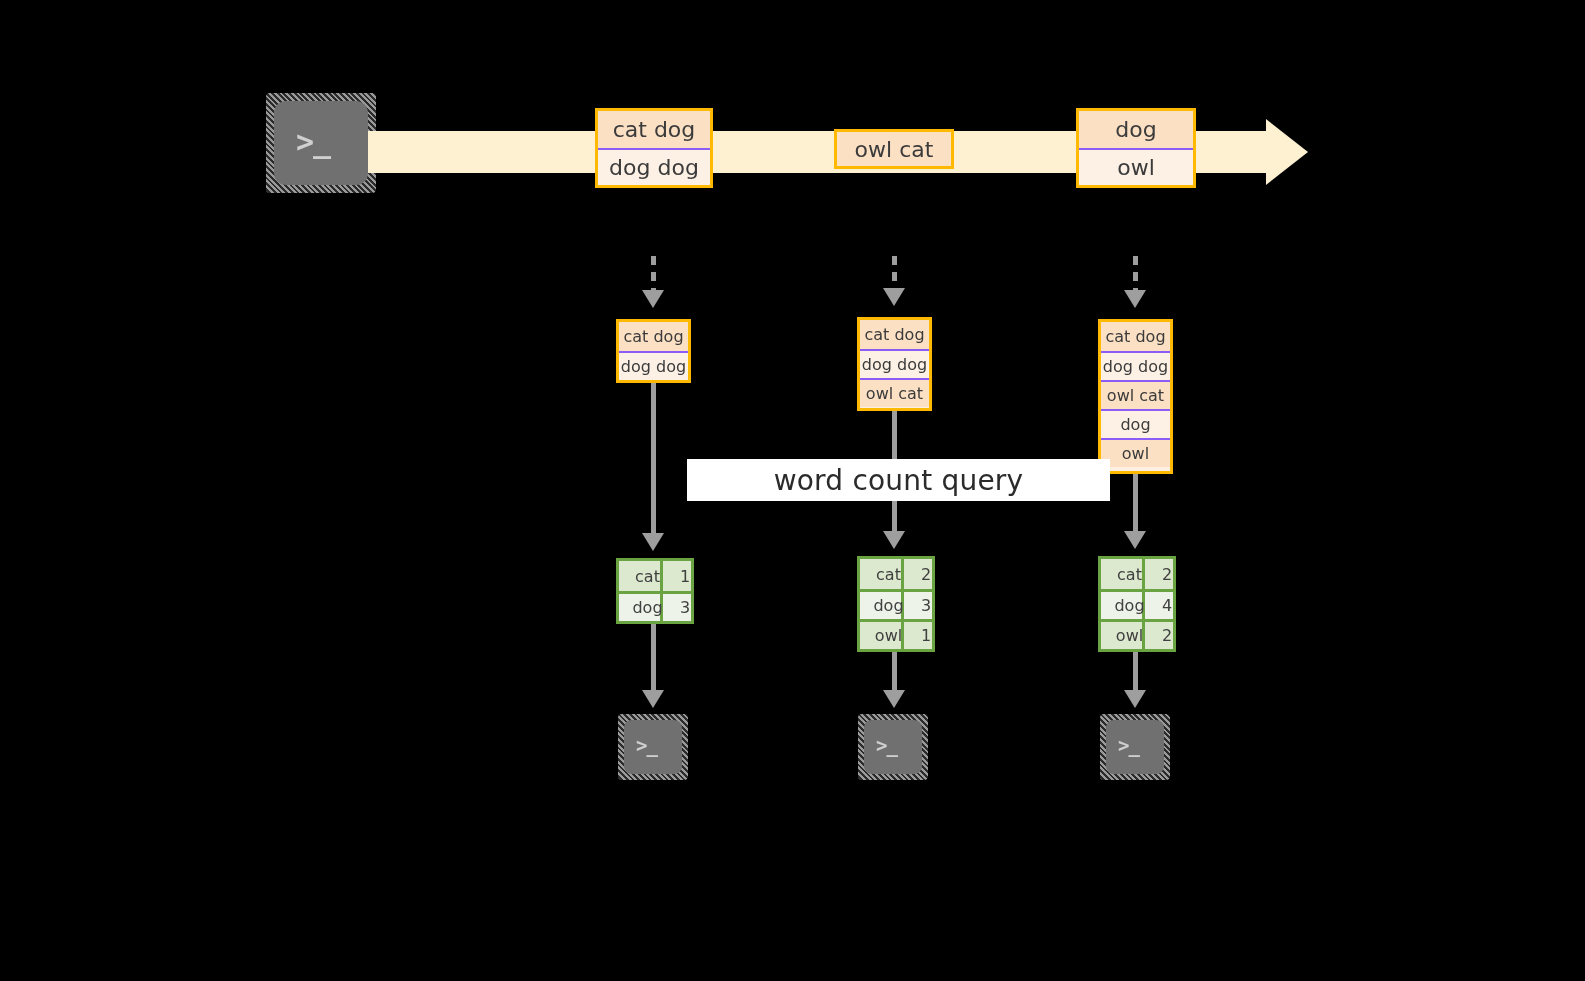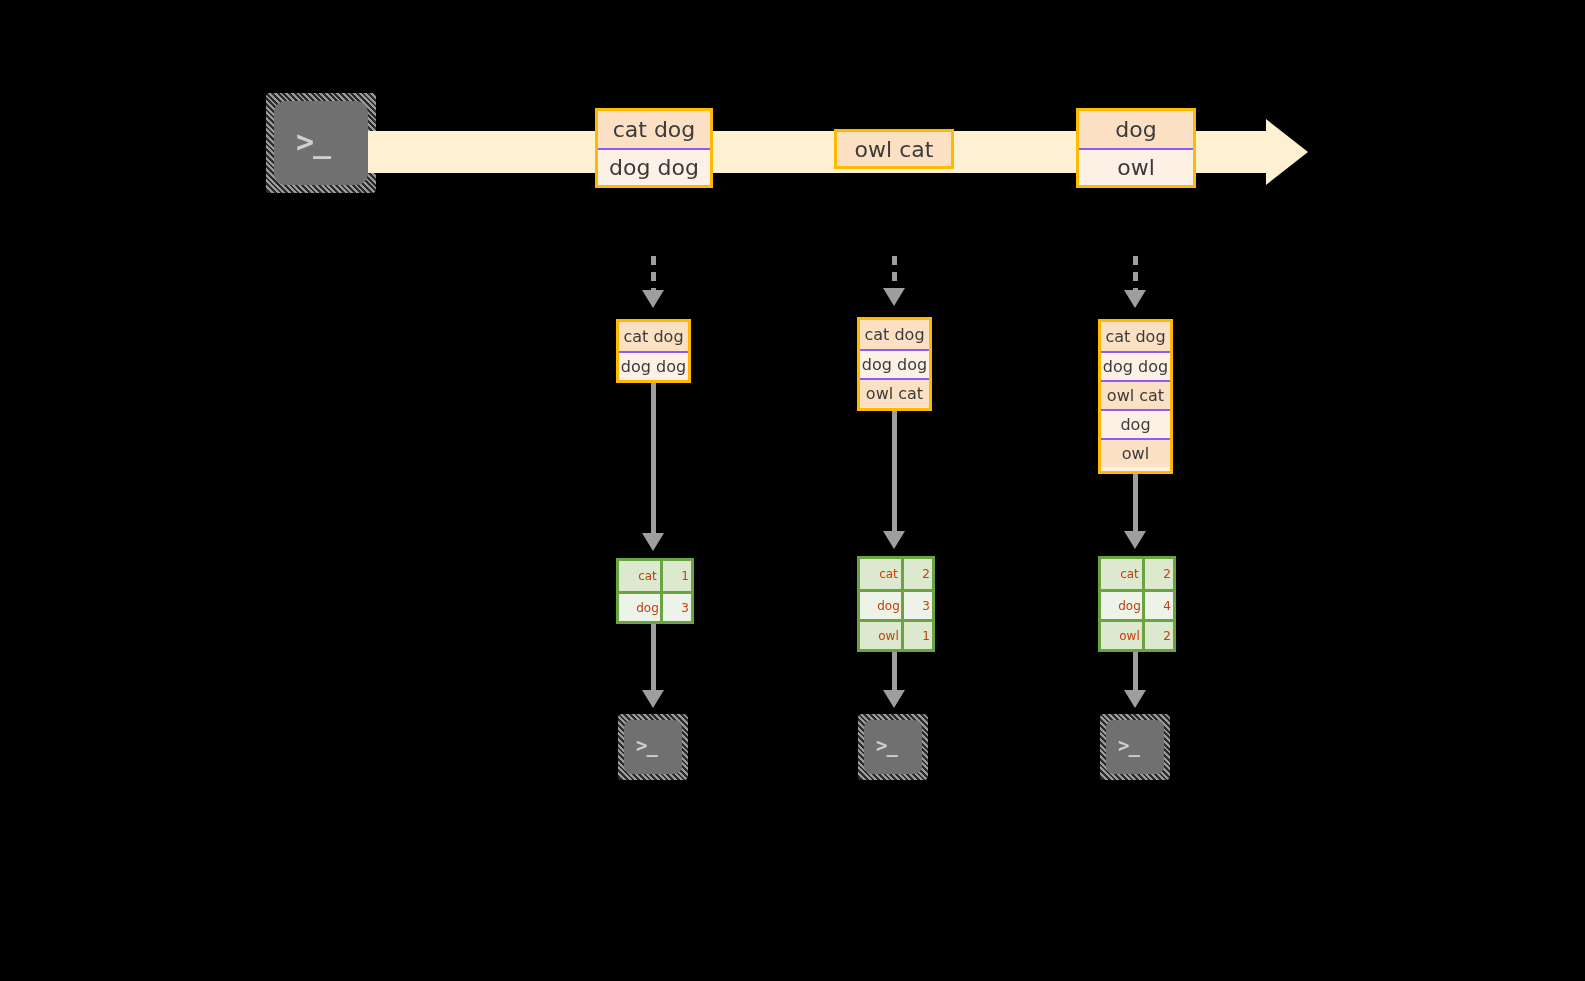--- a/index.html
+++ b/index.html
@@ -57,21 +57,21 @@
   #stack-1{left:616px;top:319px;width:75px;height:64px;}
   #stack-2{left:857px;top:317px;width:75px;height:94px;}
   #stack-3{left:1098px;top:319px;width:75px;height:155px;}
 
   
   .gtable{position:absolute;box-sizing:border-box;border:3px solid #6AA342;
           display:flex;flex-direction:column;}
   .gtable .grow{display:flex;box-sizing:border-box;height:30px;}
   .gtable .grow + .grow{border-top:3px solid #6AA342;}
   .gtable .gc{box-sizing:border-box;display:flex;align-items:center;
-          justify-content:center;color:#c2410c;font-size:12px;padding-left:16px;}
+          justify-content:center;color:#404040;font-size:16px;padding-left:16px;}
   .gtable .gc.word{width:44px;border-right:3px solid #6AA342;}
   .gtable .gc.num{width:28px;}
   .gtable .grow.dark .gc{background:#DCE9CE;}
   .gtable .grow.light .gc{background:#EDF3E8;}
   #gt-1{left:616px;top:558px;width:78px;}
   #gt-2{left:857px;top:556px;width:78px;}
   #gt-3{left:1098px;top:556px;width:78px;}
 
   
   .gline{position:absolute;background:#9e9e9e;width:5px;}
@@ -212,14 +212,17 @@
 
   <div class="gline" style="left:1133px;top:652px;height:40px;"></div>
   <div class="ghead" style="left:1124px;top:690px;"></div>
 
   <div class="term small t-s3">
     <div class="screen">
       <span class="prompt">&gt;_</span>
     </div>
   </div>
 
+  <div class="wlabel">
+    <span>word count query</span>
+  </div>
 
 </div>
 
 </body></html>

